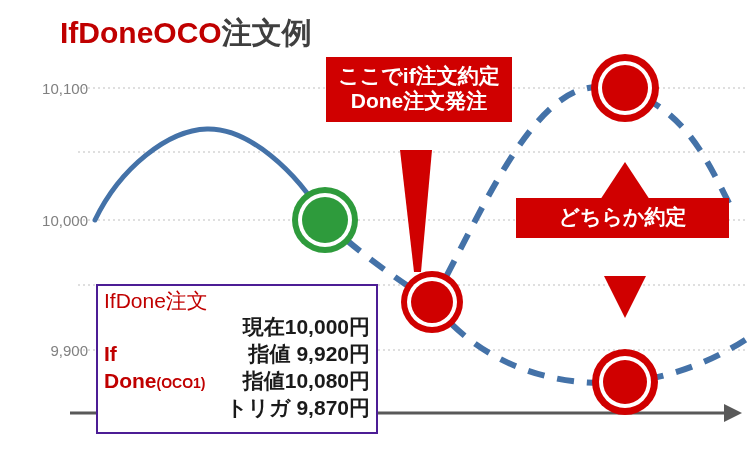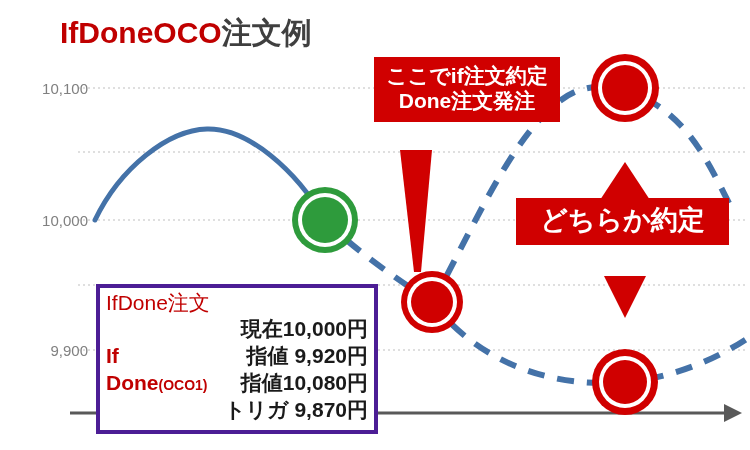--- a/index.html
+++ b/index.html
@@ -66,39 +66,38 @@
     z-index: 40;
   }
   .callout .line { display: block; }
 
   #callout-if {
     left: 326px;
     top: 57px;
     width: 186px;
     padding: 7px 0 8px 0;
     font-size: 21px;
-    margin-left: 48px;
   }
   #callout-oco {
     left: 516px;
     top: 198px;
     width: 213px;
     padding: 7px 0 8px 0;
-    font-size: 27px;
+    font-size: 21px;
   }
 
   
   #info-box {
     position: absolute;
     left: 96px;
     top: 284px;
     width: 282px;
     height: 150px;
     background: #ffffff;
-    border: 4px solid #4c1d95;
+    border: 2px solid #4c1d95;
     box-sizing: border-box;
     z-index: 45;
     padding: 3px 4px 0 6px;
   }
   #info-title {
     color: #c00000;
     font-size: 21px;
     font-weight: 400;
     line-height: 1.18;
     margin: 0 0 1px 0;

